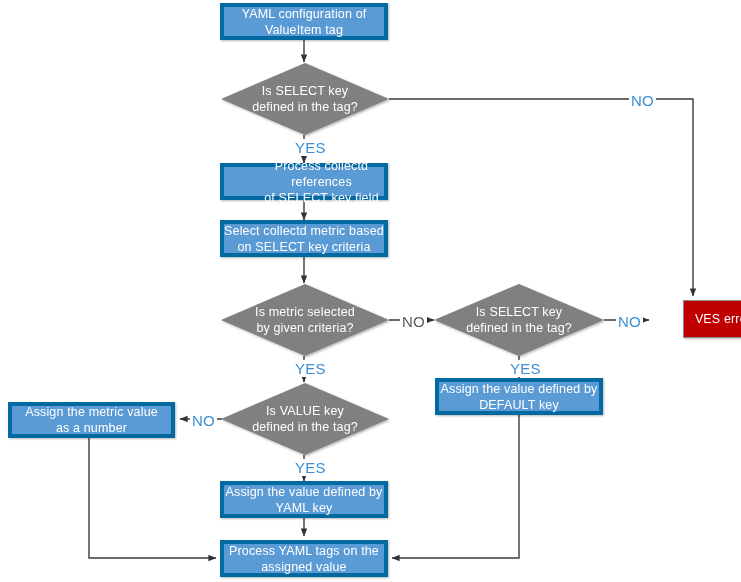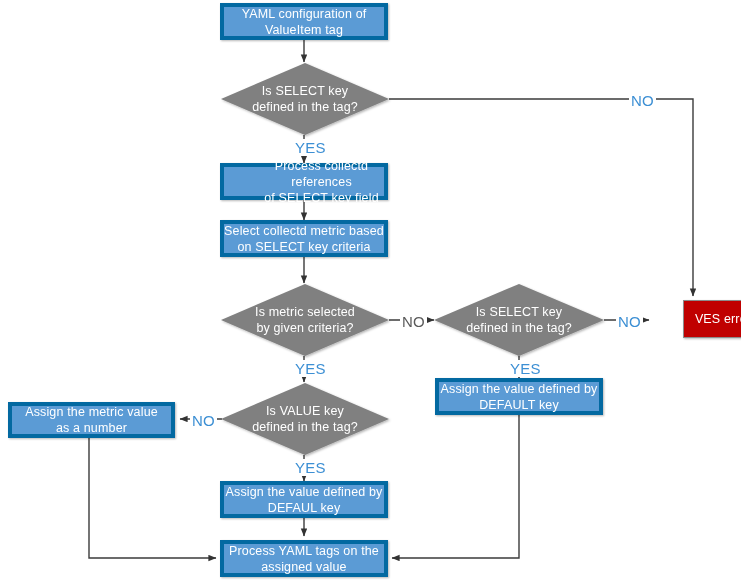--- a/index.html
+++ b/index.html
@@ -160,21 +160,21 @@
   <div class="node proc" style="left:8px; top:402px; width:167px; height:36px;">
     <div>
       <span>Assign the metric value</span><br>
       <span>as a number</span>
     </div>
   </div>
 
   <div class="node proc" style="left:220px; top:481px; width:168px; height:37px;">
     <div>
       <span>Assign the value defined by</span><br>
-      <span>DEFAUL key</span>
+      <span>YAML key</span>
     </div>
   </div>
 
   <div class="node proc" style="left:220px; top:540px; width:168px; height:37px;">
     <div>
       <span>Process YAML tags on the</span><br>
       <span>assigned value</span>
     </div>
   </div>
 

